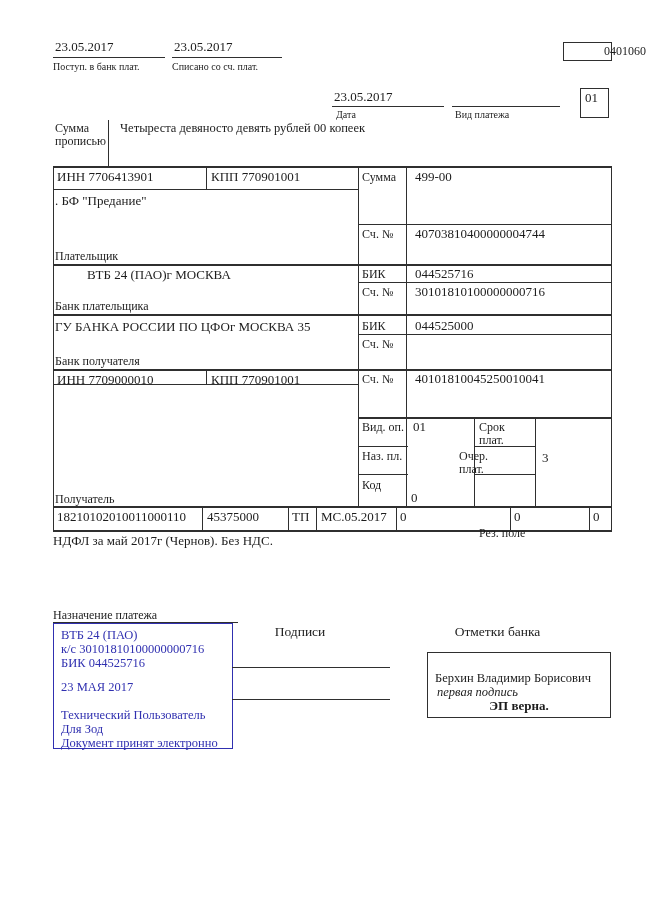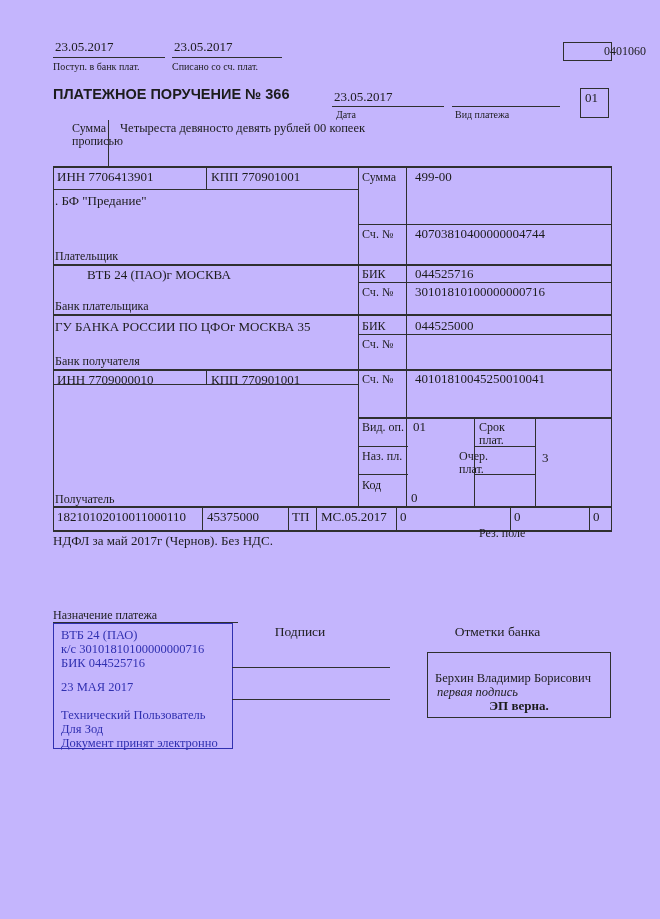--- a/index.html
+++ b/index.html
@@ -1,16 +1,16 @@
 <!DOCTYPE html>
 <html><head>
 <meta charset="utf-8">
 <style>
   html,body{margin:0;padding:0;background:#e8e8e8;}
-  .page{position:relative;width:660px;height:919px;background:#c4b5fd;margin:0 auto;
+  .page{position:relative;width:660px;height:919px;background:#ffffff;margin:0 auto;
         font-family:"Liberation Serif", serif;color:#1c1c1c;overflow:hidden;}
   .t{position:absolute;font-size:13px;line-height:1.1;white-space:nowrap;}
   .sm{font-size:10px;}
   .lbl{font-size:12px;}
   .wrap{white-space:normal;}
   .b{font-weight:bold;}
   .i{font-style:italic;}
   .sans{font-family:"Liberation Sans", sans-serif;}
   .hl{position:absolute;background:#2f2f2f;height:1px;}
   .hl2{position:absolute;background:#2f2f2f;height:2px;}
@@ -31,31 +31,30 @@
   <div class="t sm" style="left:53px;top:61px;">Поступ. в банк плат.</div>
 
   <div class="t" style="left:174px;top:40px;">23.05.2017</div>
   <div class="hl" style="left:172px;top:57px;width:110px;"></div>
   <div class="t sm" style="left:172px;top:61px;">Списано со сч. плат.</div>
 
   <div class="box" style="left:563px;top:42px;width:49px;height:19px;">
     <div class="t ctr" style="left:0;right:0;top:2px;font-size:12px;margin-left:40px;">0401060</div>
   </div>
 
-  <div class="t sans b" style="left:53px;top:87px;font-size:14.5px;">ПЛАТЕЖНОЕ ПОРУЧЕНИЕ № 366</div>
   <div class="t" style="left:334px;top:90px;">23.05.2017</div>
   <div class="hl" style="left:332px;top:106px;width:112px;"></div>
   <div class="t sm" style="left:336px;top:109px;">Дата</div>
   <div class="hl" style="left:452px;top:106px;width:108px;"></div>
   <div class="t sm" style="left:455px;top:109px;">Вид платежа</div>
   <div class="box" style="left:580px;top:88px;width:29px;height:30px;">
     <div class="t" style="left:4px;top:2px;">01</div>
   </div>
 
-  <div class="t lbl wrap" style="left:55px;top:122px;width:52px;margin-left:17px;">Сумма прописью</div>
+  <div class="t lbl wrap" style="left:55px;top:122px;width:52px;">Сумма прописью</div>
   <div class="vl" style="left:108px;top:120px;height:46px;"></div>
   <div class="t" style="left:120px;top:122px;font-size:12.5px;">Четыреста девяносто девять рублей 00 копеек</div>
 
   <div class="hl2" style="left:53px;top:166px;width:559px;"></div>
   <div class="hl" style="left:53px;top:189px;width:305px;"></div>
   <div class="hl" style="left:358px;top:224px;width:254px;"></div>
   <div class="hl2" style="left:53px;top:264px;width:559px;"></div>
   <div class="hl" style="left:358px;top:282px;width:254px;"></div>
   <div class="hl2" style="left:53px;top:314px;width:559px;"></div>
   <div class="hl" style="left:358px;top:334px;width:254px;"></div>

